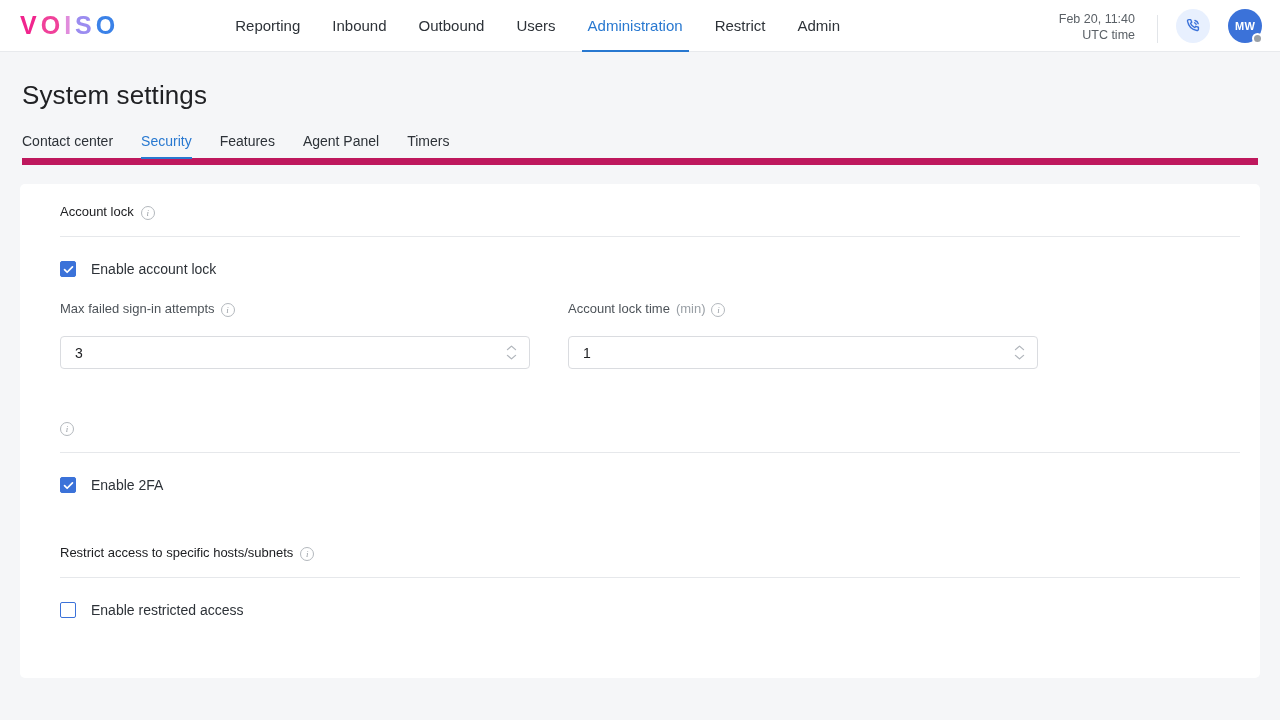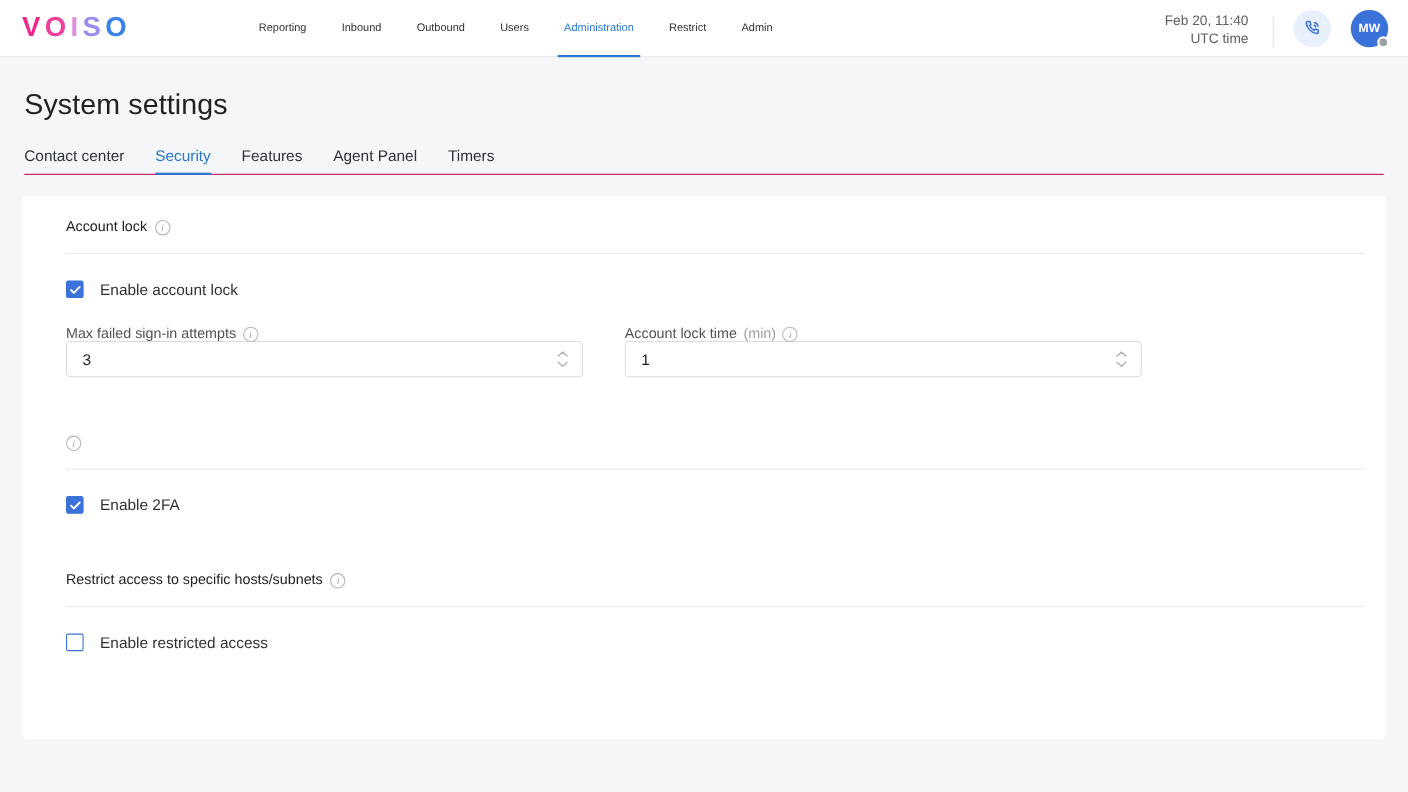--- a/index.html
+++ b/index.html
@@ -42,21 +42,21 @@
   .mainnav {
     display: flex;
     align-items: stretch;
     height: 52px;
     margin-left: 100px;
   }
   .mainnav a {
     display: flex;
     align-items: center;
     padding: 0 16px;
-    font-size: 10px;
+    font-size: 15px;
     color: #2d3238;
     text-decoration: none;
     position: relative;
     white-space: nowrap;
   }
   .mainnav a.active { color: #2878d0; }
   .mainnav a.active::after {
     content: "";
     position: absolute;
     left: 10px; right: 10px;
@@ -122,21 +122,21 @@
     font-weight: 400;
     color: #202124;
     letter-spacing: .1px;
   }
 
   .tabs {
     display: flex;
     align-items: flex-end;
     margin-top: 22px;
     padding-left: 0;
-    border-bottom: 1px solid #be185d;
+    border-bottom: 7px solid #be185d;
     padding-right: 22px;
     margin-right: 22px;
   }
   .tab {
     font-size: 14px;
     color: #2d3238;
     padding: 0 0 9px 0;
     margin-right: 28px;
     cursor: pointer;
     position: relative;
@@ -221,21 +221,21 @@
     padding-left: 20px;
     gap: 38px;
   }
   .field { width: 470px; }
   .field-label {
     display: flex;
     align-items: center;
     gap: 6px;
     font-size: 13px;
     color: #4d5359;
-    margin-bottom: 0;
+    margin-bottom: 20px;
   }
   .field-label .unit { color: #9aa0a6; }
   .number-input {
     height: 33px;
     border: 1px solid #dadce0;
     border-radius: 4px;
     background: #ffffff;
     display: flex;
     align-items: center;
     padding: 0 10px 0 14px;

